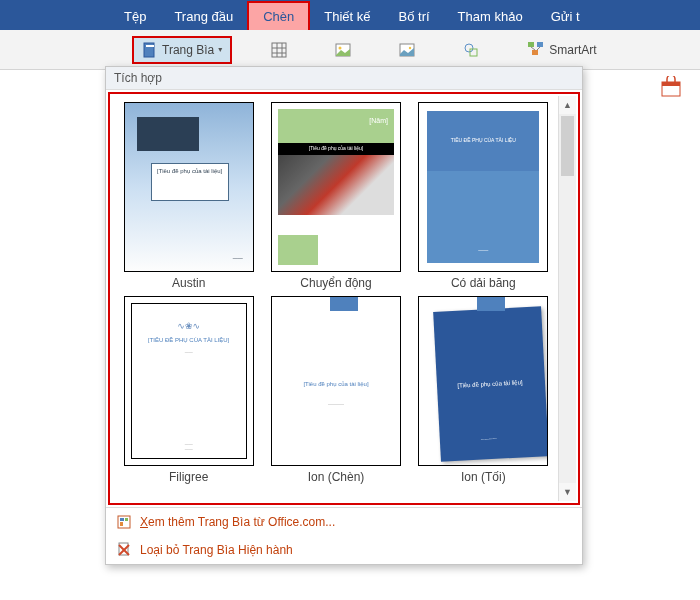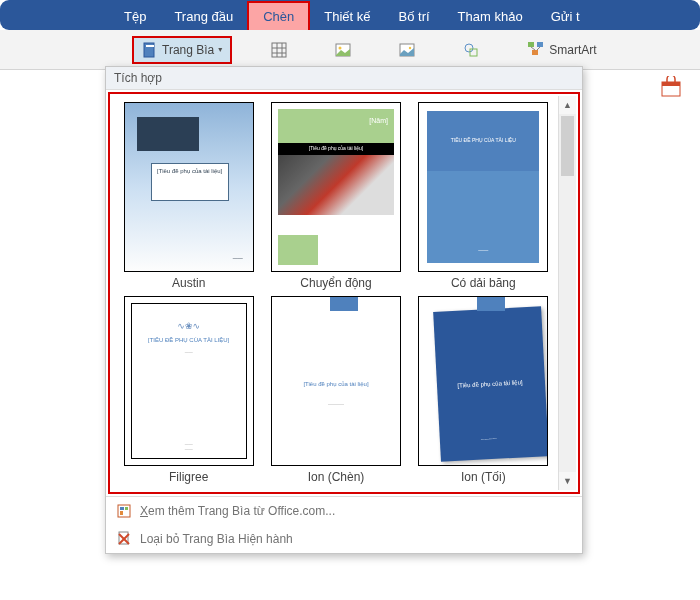--- a/index.html
+++ b/index.html
@@ -15,21 +15,20 @@
   background: #fff;
   height: 100%;
 }
 .tabbar {
   background: #2b579a;
   display: flex;
   align-items: flex-end;
   height: 30px;
   padding-left: 110px;
   color: #fff;
-  border-radius: 9px;
 }
 .tab {
   padding: 6px 14px;
   cursor: pointer;
   font-size: 13px;
 }
 .tab.active {
   background: #fca5a5;
   color: #2b579a;
   border: 2px solid #d60000;
@@ -83,21 +82,21 @@
 }
 .gallery-wrap {
   position: relative;
   border: 2px solid #d60000;
   margin: 2px;
 }
 .gallery {
   display: grid;
   grid-template-columns: repeat(3, 1fr);
   gap: 6px;
-  padding: 8px 24px 8px 8px;
+  padding: 8px 24px 19px 8px;
 }
 .gal-item {
   text-align: center;
   cursor: pointer;
 }
 .thumb {
   width: 130px;
   height: 170px;
   margin: 0 auto 4px;
   border: 1px solid #000;
@@ -137,21 +136,21 @@
 }
 .dd-menu {
   border-top: 1px solid #ddd;
 }
 .dd-menu-item {
   display: flex;
   align-items: center;
   gap: 8px;
   padding: 6px 10px;
   font-size: 12px;
-  color: #737373;
+  color: #c2410c;
   cursor: pointer;
 }
 .dd-menu-item.disabled {
   color: #aaa;
   cursor: default;
 }
 .menu-ico {
   width: 16px;
   height: 16px;
   display: inline-block;

